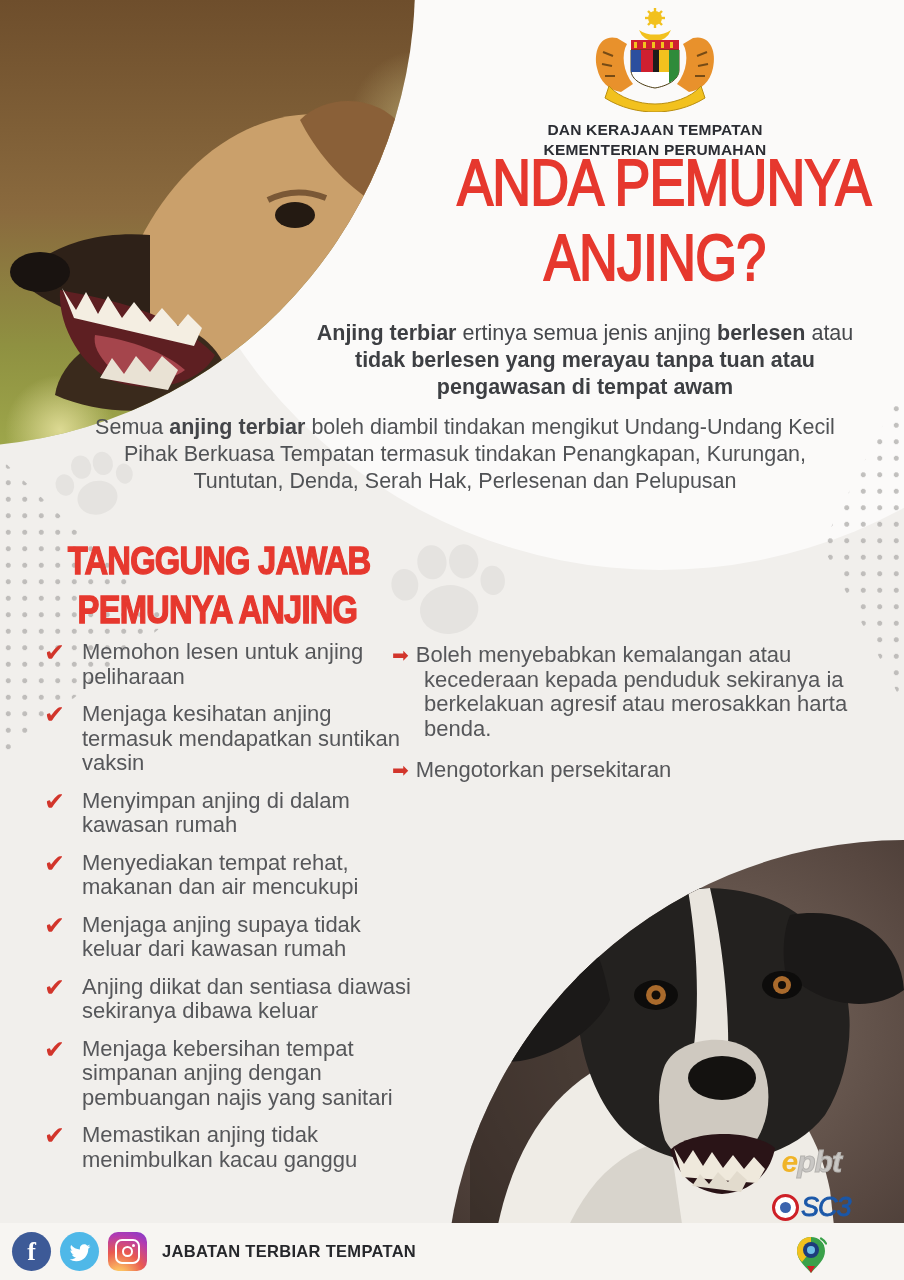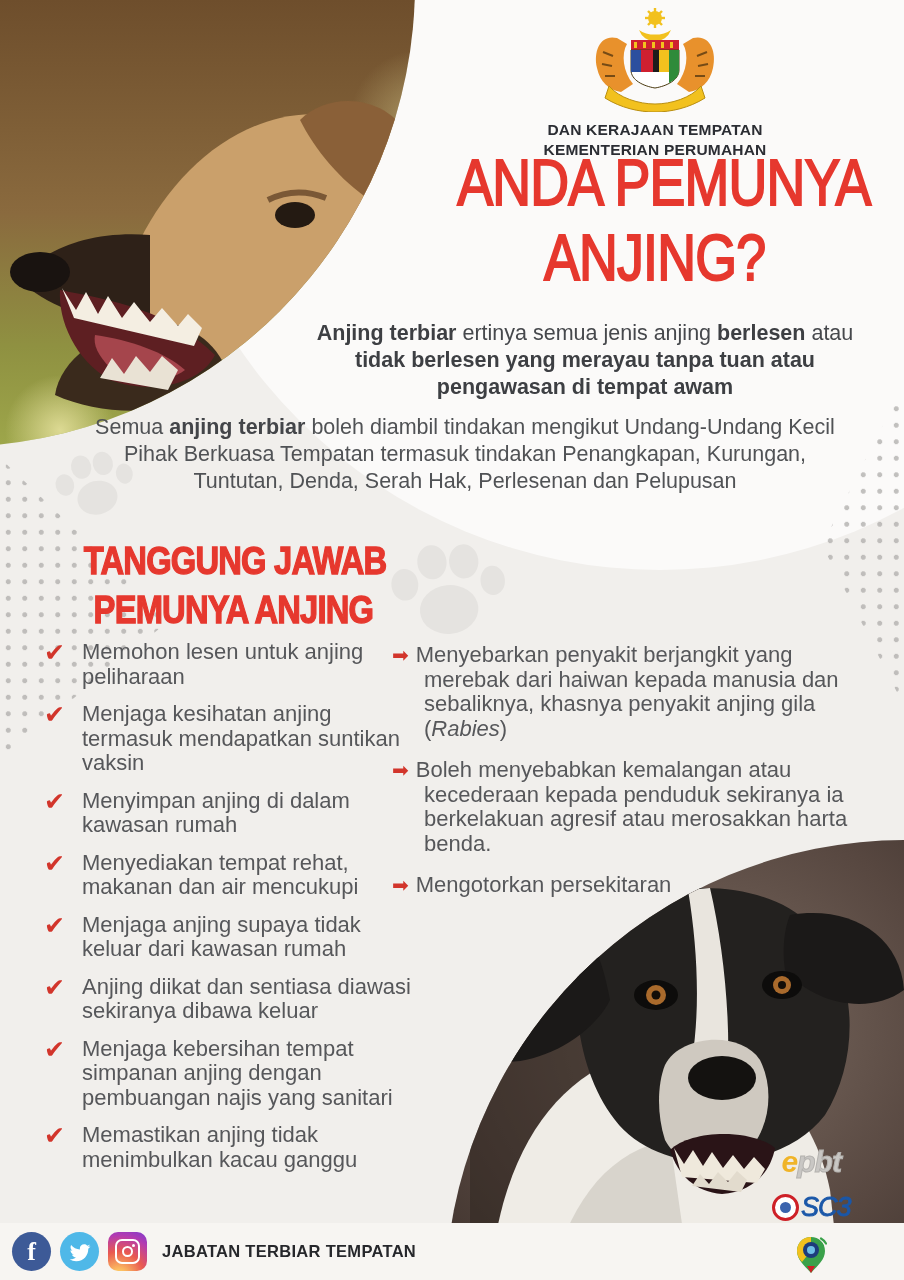--- a/index.html
+++ b/index.html
@@ -53,21 +53,21 @@
   .p-def { position:absolute; left:293px; top:320px; width:584px; z-index:3;
            text-align:center; font-size:21.5px; line-height:27px; color:#46484c; }
   .p-def b { color:#3d3f43; }
   .p-act { position:absolute; left:88px; top:414px; width:754px; z-index:3;
            text-align:center; font-size:21.5px; line-height:27px; color:#505255; }
   .p-act b { color:#434549; }
   
   .sec-head { position:absolute; z-index:3; text-align:center; color:#e6382e;
               font-weight:700; font-size:39px; line-height:49px; }
   .sec-head .cond { -webkit-text-stroke:1.3px currentColor; }
-  .head-left  { left:55px;  top:536px; width:356px;text-decoration:underline; }
+  .head-left  { left:39px;  top:536px; width:356px;text-decoration:underline; }
   .head-right { left:468px; top:536px; width:356px; }
   
   .resp-list { position:absolute; left:36px; top:640px; width:384px; z-index:3; }
   .resp-item { display:flex; margin-bottom:13px; }
   .check { flex:0 0 46px; color:#d2352b; font-size:25px; line-height:24px; padding-left:8px; }
   .resp-text { font-size:22px; line-height:24.5px; color:#56575a; }
   
   .risk-list { position:absolute; left:392px; top:643px; width:486px; height:600px; z-index:3; }
   .circle-spacer { float:right; width:486px; height:600px;
                    shape-outside:circle(460px at 513px 657px); }
@@ -311,21 +311,20 @@
         <span class="resp-text">Menjaga kebersihan tempat simpanan anjing dengan pembuangan najis yang sanitari</span>
       </div>
     <div class="resp-item">
         <span class="check">✔</span>
         <span class="resp-text">Memastikan anjing tidak menimbulkan kacau ganggu</span>
       </div>
   </div>
 
   <div class="risk-list">
     <div class="circle-spacer"></div>
-    <p class="risk-item"><span class="arrow">➡</span><span>Menyebarkan penyakit berjangkit yang merebak dari haiwan kepada manusia dan sebaliknya, khasnya penyakit anjing gila (</span><i>Rabies</i><span>)</span></p>
     <p class="risk-item"><span class="arrow">➡</span><span>Boleh menyebabkan kemalangan atau kecederaan kepada penduduk sekiranya ia berkelakuan agresif atau merosakkan harta benda.</span><i></i><span></span></p>
     <p class="risk-item"><span class="arrow">➡</span><span>Mengotorkan persekitaran</span><i></i><span></span></p>
   </div>
 
   <div class="footer">
     <div class="soc fb">
         <span>f</span>
       </div>
     <div class="soc tw">
       <svg width="24" height="24" viewBox="0 0 32 32">

